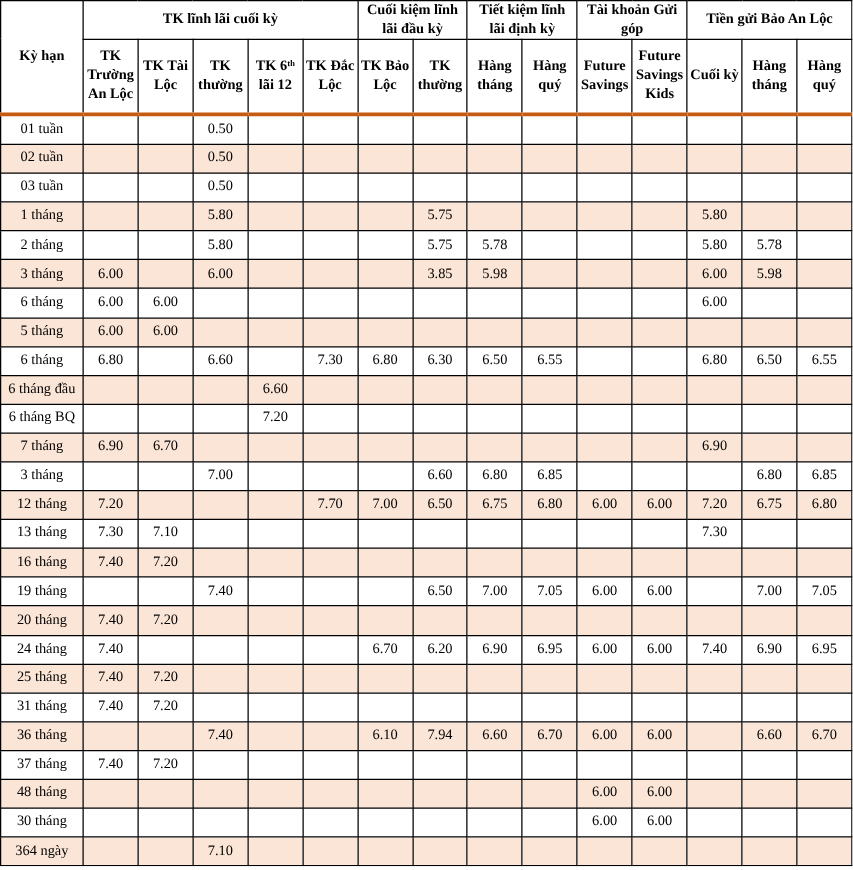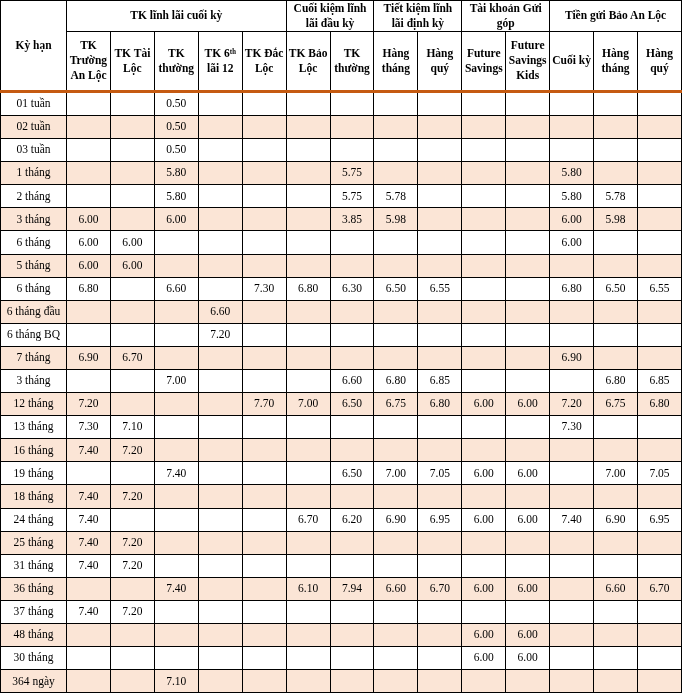--- a/index.html
+++ b/index.html
@@ -352,21 +352,21 @@
         <td>6.50</td>
         <td>7.00</td>
         <td>7.05</td>
         <td>6.00</td>
         <td>6.00</td>
         <td></td>
         <td>7.00</td>
         <td>7.05</td>
       </tr>
       <tr>
-        <td class="term-cell">18 tháng</td>
+        <td class="term-cell">20 tháng</td>
         <td>7.40</td>
         <td>7.20</td>
         <td></td>
         <td></td>
         <td></td>
         <td></td>
         <td></td>
         <td></td>
         <td></td>
         <td></td>

